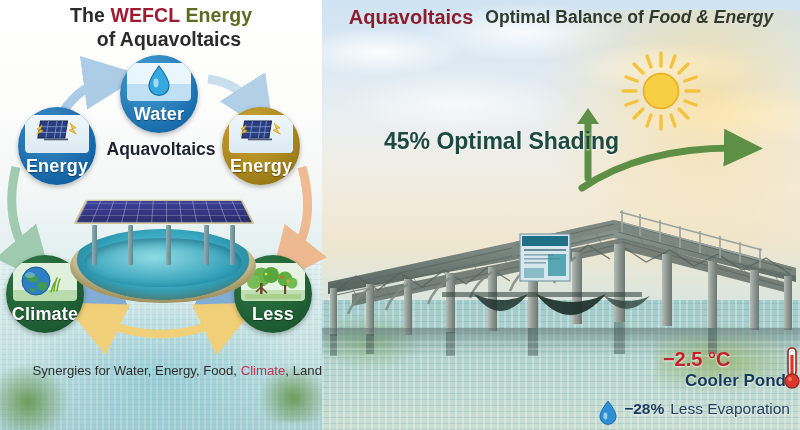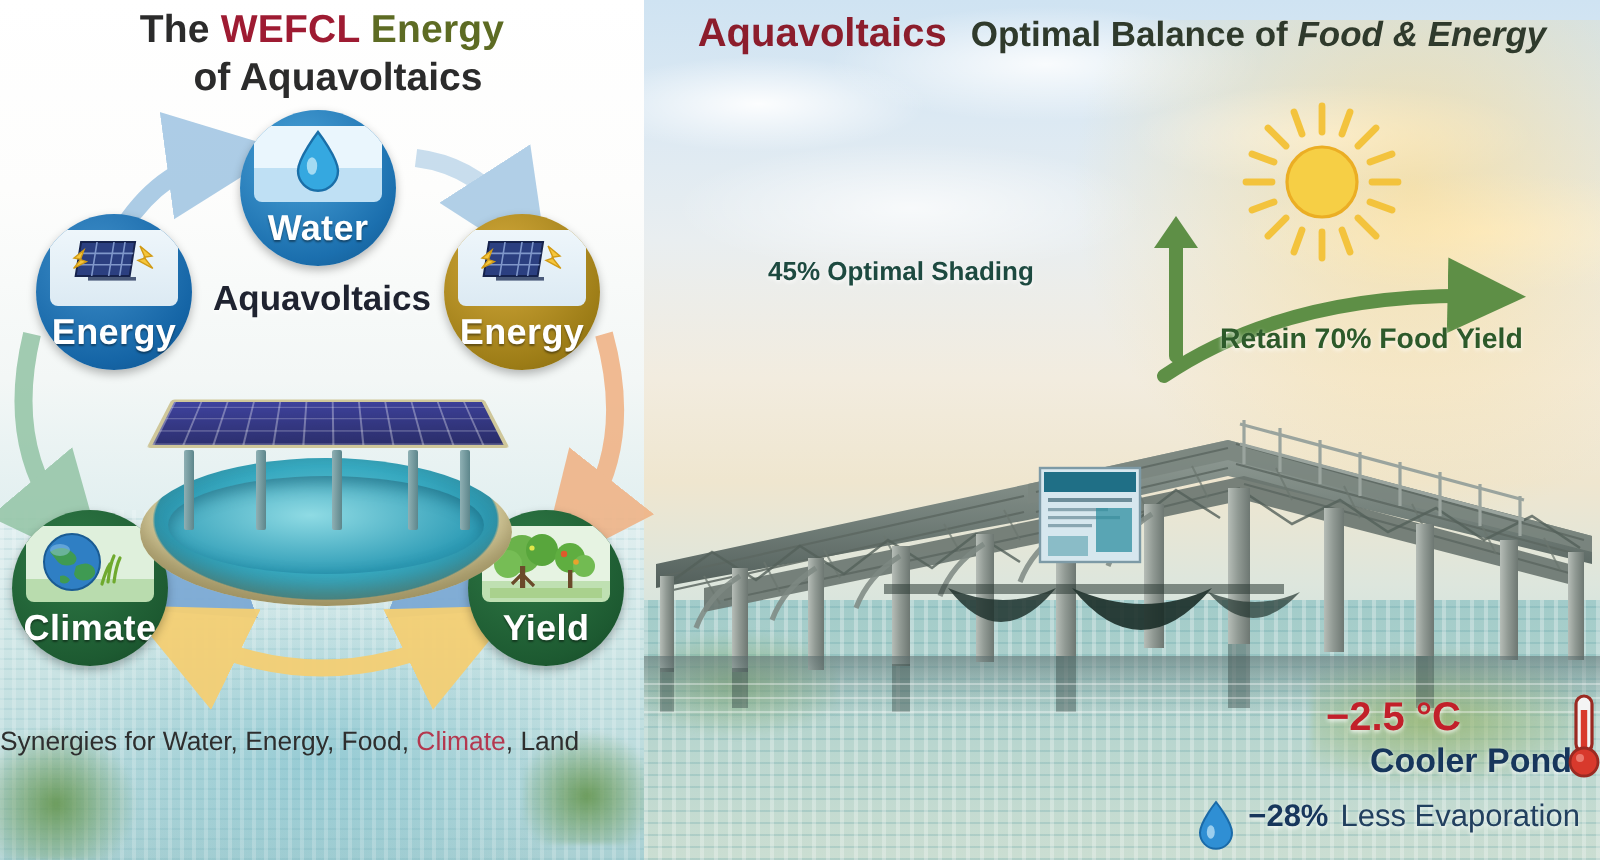--- a/index.html
+++ b/index.html
@@ -105,21 +105,21 @@
     background:linear-gradient(178deg,#3b3f8f,#2c2f6d);
     transform:perspective(180px) rotateX(48deg);
     border:2px solid #cfc79a; border-radius:2px;
     background-image:
       repeating-linear-gradient(90deg, rgba(255,255,255,.32) 0 1px, rgba(255,255,255,0) 1px 14px),
       repeating-linear-gradient(0deg, rgba(255,255,255,.22) 0 1px, rgba(255,255,255,0) 1px 9px),
       linear-gradient(178deg,#3f43a0,#2a2d68);
   }
   .ci-leg{ position:absolute; width:5px; height:40px; background:linear-gradient(90deg,#8fb0b4,#5d868b); border-radius:1px; top:50px;}
   .caption{
-    position:absolute; left:0; top:363px; width:322px; text-align:left;
+    position:absolute; left:0; top:363px; width:322px; text-align:right;
     font-size:13.2px; font-weight:500; color:#2e2e2e; z-index:25; white-space:nowrap;
   }
   .c-climate{ color:#b4384f; }
 
   
   .right-panel{
     position:absolute; left:322px; top:0; width:478px; height:430px; overflow:hidden;
     background:
       linear-gradient(180deg,#cfe3f2 0%,#dce9f3 14%,#e9eef0 28%,#f2ecdf 44%,#efe6cf 56%,#dde6dd 68%,#cbe0dc 78%,#b9d8d6 88%,#aed2d2 100%);
   }
@@ -157,21 +157,21 @@
     display:flex; align-items:center; justify-content:center; gap:12px;
   }
   .rh-title{ font-size:20px; font-weight:700; color:#8c1d2c; white-space:nowrap; }
   .rh-sub{ font-size:17.5px; font-weight:600; color:#2f3a2c; white-space:nowrap; }
   .rh-sub em{ font-style:italic; font-weight:600; }
 
   
   .canopy{ position:absolute; left:0; top:176px; width:478px; height:185px; z-index:10; }
 
   .ann{ position:absolute; z-index:40; white-space:nowrap; }
-  .ann-shading{ left:62px; top:128px; font-size:13px; font-weight:700; color:#1d4a40;
+  .ann-shading{ left:62px; top:128px; font-size:23px; font-weight:700; color:#1d4a40;
                 text-shadow:0 1px 2px rgba(255,255,255,.85);}
   .ann-yield{ left:288px; top:162px; font-size:14.2px; font-weight:700; color:#2d5a2a;
               text-shadow:0 1px 2px rgba(255,255,255,.8);}
   .ann-temp{ right:14px; top:348px; }
   .ann-temp .tval{ font-size:20px; font-weight:700; color:#c2202a; text-shadow:0 1px 2px rgba(255,255,255,.8);}
   .ann-temp .tlab{ font-size:17px; font-weight:700; color:#17365c; text-shadow:0 1px 2px rgba(255,255,255,.8);margin-left:22px;}
   .ann-evap{ right:10px; top:400px; display:flex; align-items:flex-start; gap:6px; }
   .ann-evap .eval{ font-size:15.5px; font-weight:700; color:#17365c; text-shadow:0 1px 2px rgba(255,255,255,.85);}
   .ann-evap .elab{ font-size:15.5px; font-weight:500; color:#22405f; text-shadow:0 1px 2px rgba(255,255,255,.85);}
   .thermo{ position:absolute; right:-2px; top:-4px; }
@@ -316,21 +316,21 @@
             <path d="M16 22 l-5 5 M17 23 l5 5" stroke="#6b4a2a" stroke-width="1.6" fill="none"></path>
             <circle cx="40" cy="14" r="7.5" fill="#5fae40"></circle>
             <circle cx="47" cy="18" r="5.5" fill="#72bb52"></circle>
             <rect x="39" y="20" width="2.2" height="9" fill="#6b4a2a"></rect>
             <circle cx="37" cy="12" r="1.6" fill="#e05a2b"></circle>
             <circle cx="43" cy="16" r="1.4" fill="#e8a32c"></circle>
             <circle cx="21" cy="9" r="1.3" fill="#e3e84a"></circle>
             <rect x="0" y="29" width="56" height="5" fill="#9fca7d" opacity=".7"></rect>
           </svg>
         </div>
-        <span class="nlabel">Yield</span>
+        <span class="nlabel">Less</span>
       </div>
     </div>
 
     <div class="caption">
       <span>Synergies for Water, Energy, Food, </span><span class="c-climate">Climate</span><span>, Land</span>
     </div>
   </div>
 
   <div class="right-panel">
     <div class="sky-clouds"></div>
@@ -374,21 +374,20 @@
       </defs>
       <path d="M8,60 Q70,18 168,20" fill="none" stroke="#5e8f46" stroke-width="7" stroke-linecap="round" marker-end="url(#greenHead)"></path>
     </svg>
 
     <svg style="position:absolute;left:252px;top:104px;z-index:35;" width="28" height="80" viewBox="0 0 28 80">
       <path d="M14,74 L14,16" stroke="#5e8f46" stroke-width="7" stroke-linecap="round" fill="none"></path>
       <path d="M14,4 L25,20 L3,20 z" fill="#5e8f46"></path>
     </svg>
 
     <div class="ann ann-shading">45% Optimal Shading</div>
-    <div class="ann ann-yield">Retain 70% Food Yield</div>
 
     <svg class="canopy" viewBox="0 0 478 185" preserveAspectRatio="none">
       <defs>
         <linearGradient id="deck" x1="0" y1="0" x2="0" y2="1">
           <stop offset="0%" stop-color="#8e9a94"></stop>
           <stop offset="55%" stop-color="#6d7a75"></stop>
           <stop offset="100%" stop-color="#4d5a56"></stop>
         </linearGradient>
         <linearGradient id="col" x1="0" y1="0" x2="1" y2="0">
           <stop offset="0%" stop-color="#b6bdb7"></stop>

